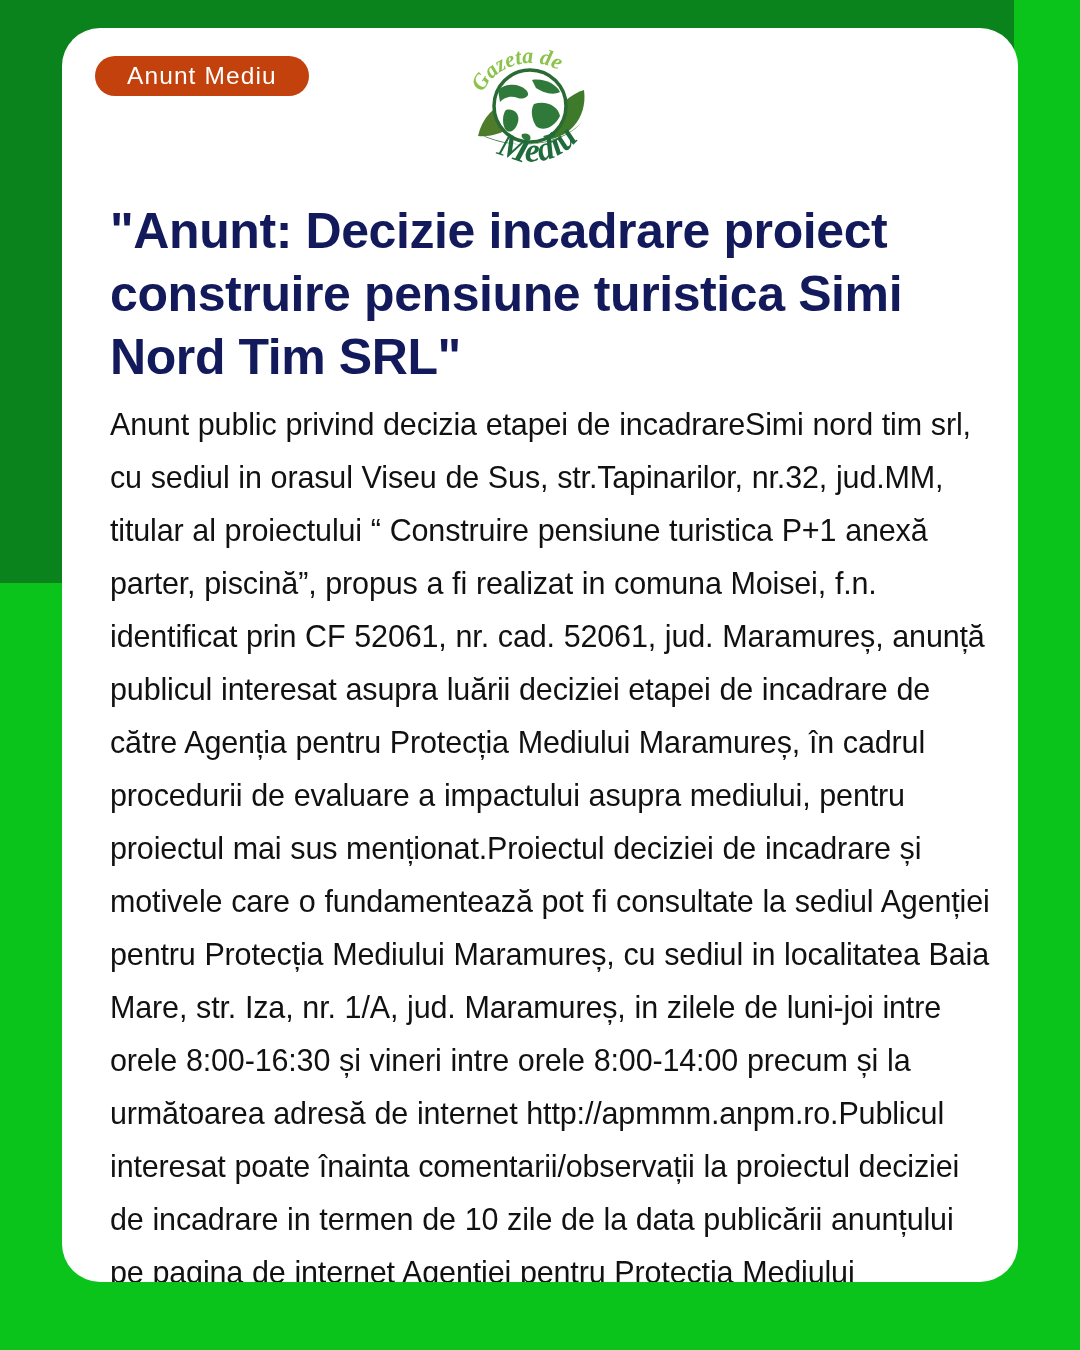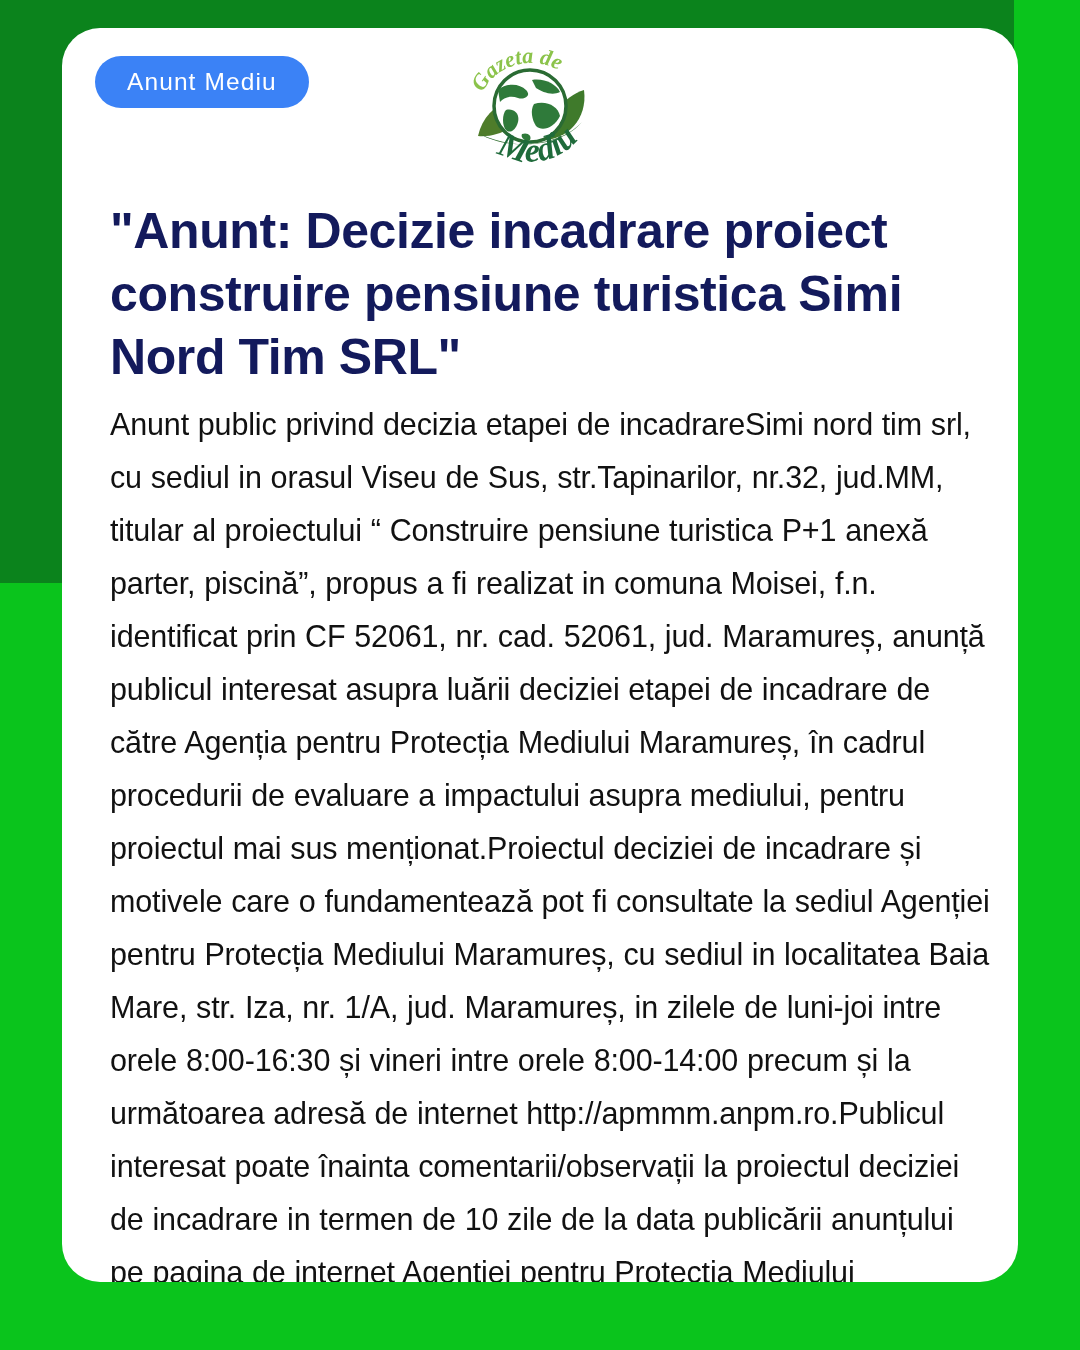--- a/index.html
+++ b/index.html
@@ -50,24 +50,24 @@
 
   
   .header {
     position: relative;
     height: 140px;
   }
   .badge {
     position: absolute;
     left: 33px;
     top: 28px;
-    height: 52px;
+    height: 40px;
     padding: 0 32px;
     border-radius: 26px;
-    background: #3b82f6;
+    background: #c2410c;
     color: #ffffff;
     font-size: 24.5px;
     font-weight: 500;
     letter-spacing: 1.1px;
     display: flex;
     align-items: center;
     justify-content: center;
     box-sizing: border-box;
   }
 

